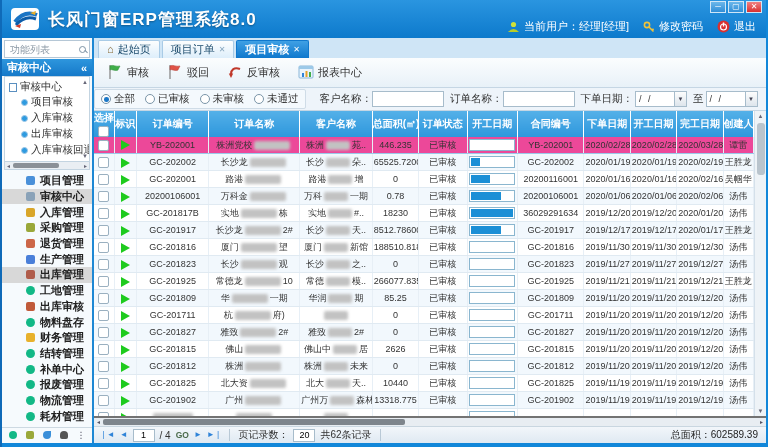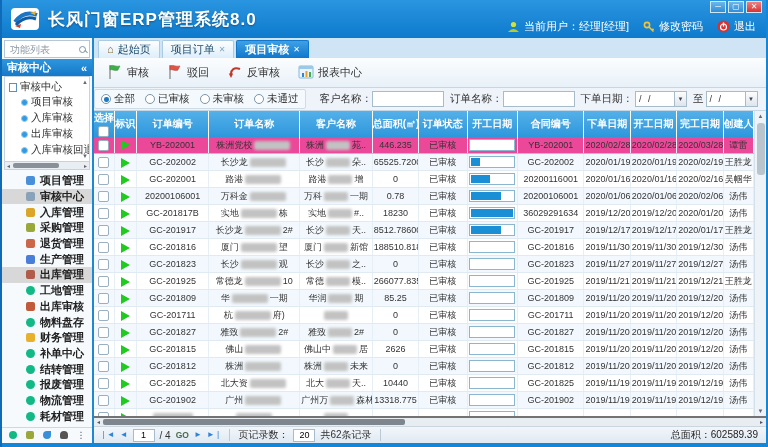--- a/index.html
+++ b/index.html
@@ -239,25 +239,25 @@
           <div class="menu-item">
             <span class="mi-icon ic-dot-teal"></span>
             <span>物料盘存</span>
           </div>
           <div class="menu-item">
             <span class="mi-icon ic-folder-gold"></span>
             <span>财务管理</span>
           </div>
           <div class="menu-item">
             <span class="mi-icon ic-dot-teal"></span>
+            <span>结转管理</span>
+          </div>
+          <div class="menu-item">
+            <span class="mi-icon ic-dot-teal"></span>
             <span>补单中心</span>
-          </div>
-          <div class="menu-item">
-            <span class="mi-icon ic-dot-teal"></span>
-            <span>结转管理</span>
           </div>
           <div class="menu-item">
             <span class="mi-icon ic-dot-teal"></span>
             <span>报废管理</span>
           </div>
           <div class="menu-item">
             <span class="mi-icon ic-dot-teal"></span>
             <span>物流管理</span>
           </div>
           <div class="menu-item">

